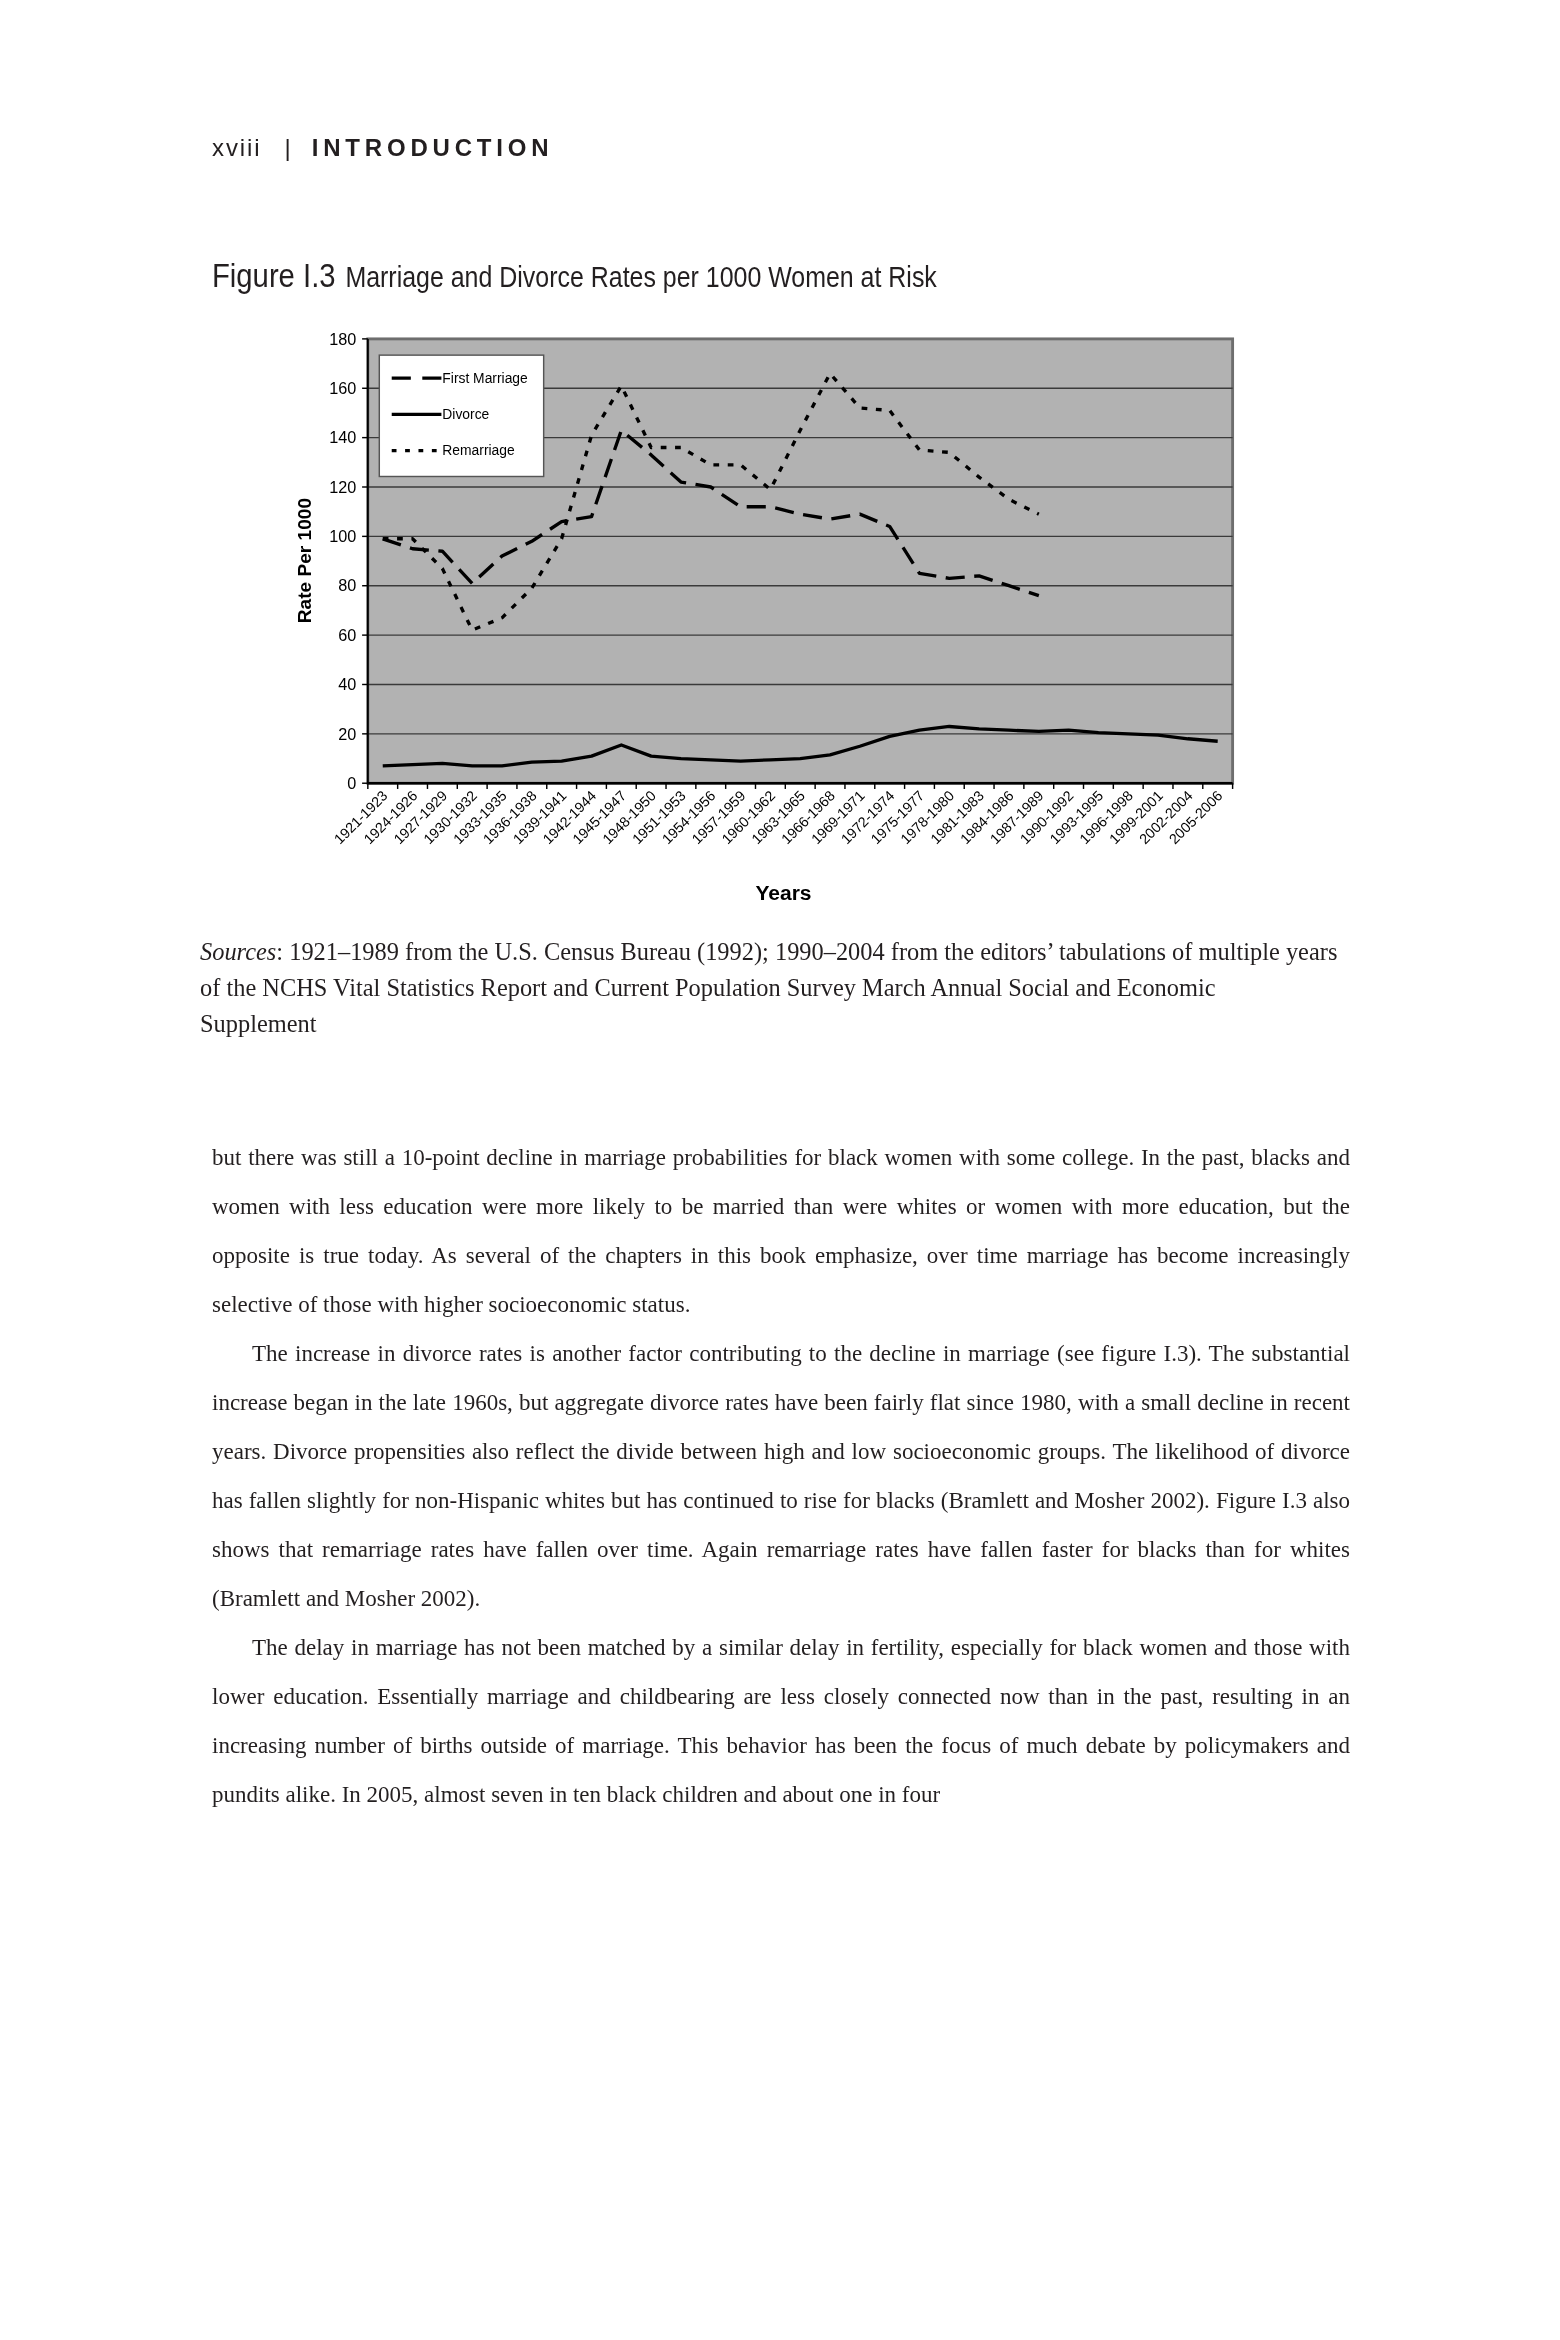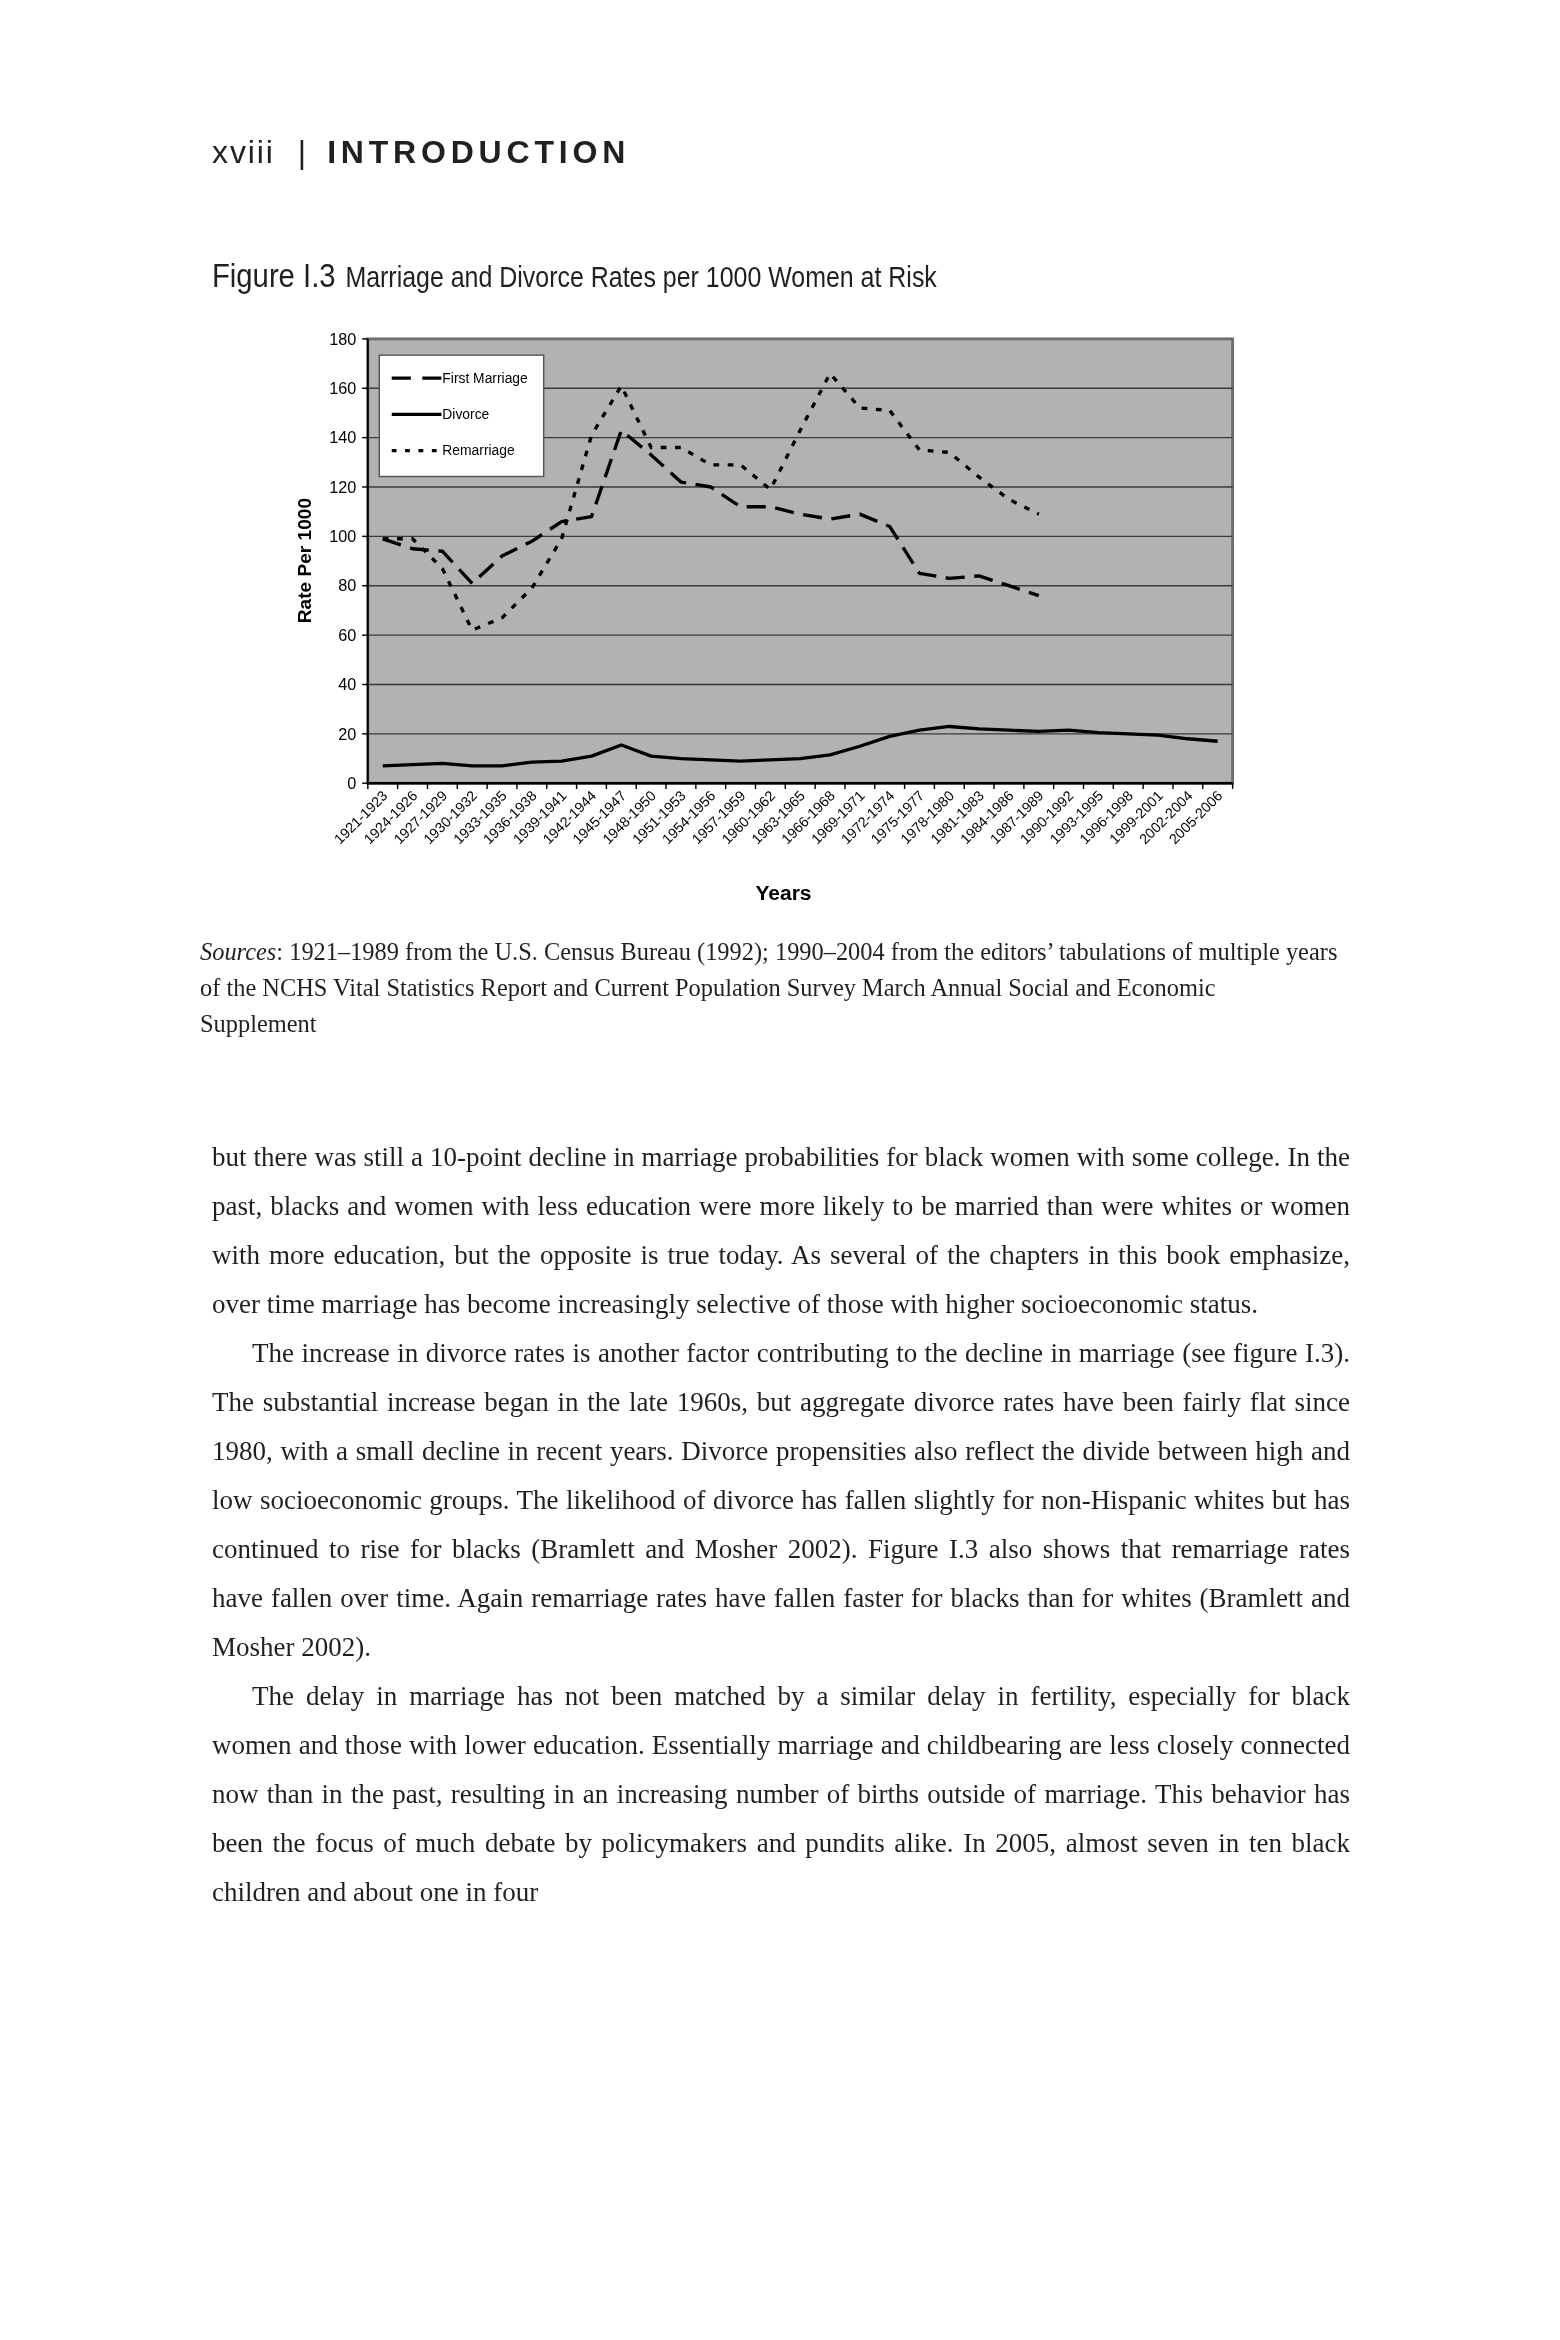--- a/index.html
+++ b/index.html
@@ -1,27 +1,27 @@
 <!DOCTYPE html>
 <html><head>
 <meta charset="utf-8">
 <style>
   html, body { margin: 0; padding: 0; background: #ffffff; }
   body { width: 1561px; height: 2341px; position: relative; overflow: hidden; color: #231f20; }
-  .running-head { position: absolute; left: 212px; top: 134px; font-family: "Liberation Sans", sans-serif; font-size: 32px; color: #231f20; white-space: nowrap; }
+  .running-head { position: absolute; left: 212px; top: 134px; font-family: "Liberation Sans", sans-serif; font-size: 24px; color: #231f20; white-space: nowrap; }
   .running-head .folio { letter-spacing: 1.9px; }
   .running-head .sep { margin: 0 21px 0 23px; }
   .running-head .section { font-weight: bold; letter-spacing: 4.8px; }
   .fig-caption { position: absolute; left: 212px; top: 256px; font-family: "Liberation Sans", sans-serif; white-space: nowrap; transform: scaleX(0.86); transform-origin: left top; }
   .fig-caption .fig-num { font-size: 34px; }
   .fig-caption .fig-title { font-size: 29px; margin-left: 11.5px; }
   #chart { position: absolute; left: 277px; top: 315px; }
   .sources { position: absolute; left: 200px; top: 934px; width: 1138px; font-family: "Liberation Serif", serif; font-size: 24.4px; line-height: 36px; color: #231f20; }
   .sources .label { font-style: italic; }
-  .body-text { position: absolute; left: 212px; top: 1133px; width: 1138px; font-family: "Liberation Serif", serif; font-size: 27px; line-height: 49px; color: #231f20; text-align: justify; }
+  .body-text { position: absolute; left: 212px; top: 1133px; width: 1138px; font-family: "Liberation Serif", serif; font-size: 23px; line-height: 49px; color: #231f20; text-align: justify; }
   .body-text p { margin: 0; }
   .body-text p.indent { text-indent: 40px; }
 </style>
 </head>
 <body>
 
 <div class="running-head">
   <span class="folio">xviii</span><span class="sep">|</span><span class="section">INTRODUCTION</span>
 </div>
 

